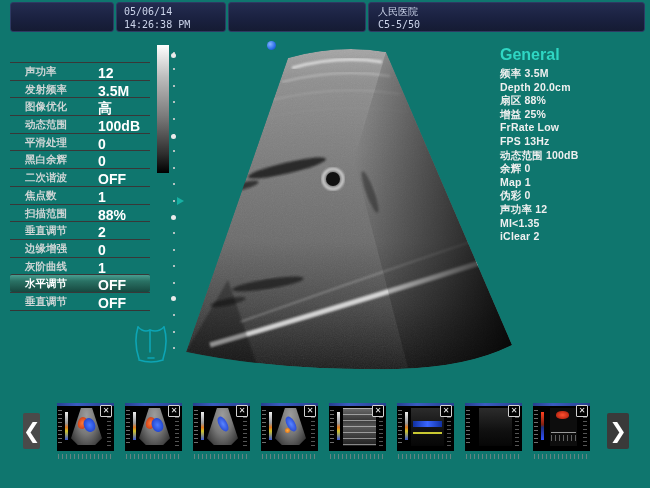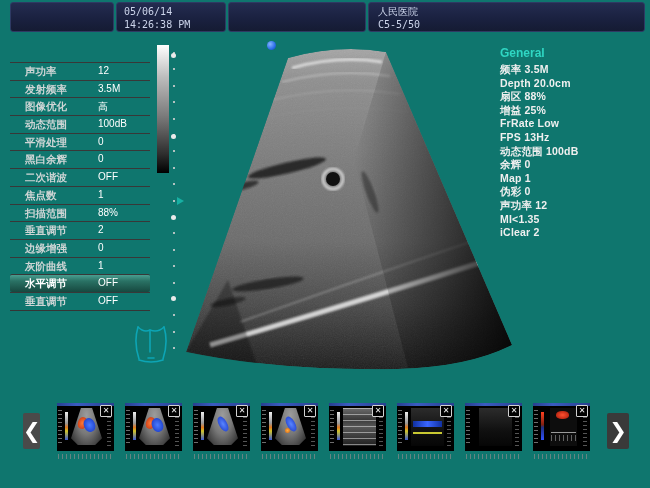--- a/index.html
+++ b/index.html
@@ -13,39 +13,39 @@
   .tb1{left:10px;width:104px;}
   .tb2{left:116px;width:110px;padding:2px 0 0 7px;}
   .tb3{left:228px;width:138px;}
   .tb4{left:368px;width:277px;padding:2px 0 0 9px;}
   .tb .l{display:block;font:10px "DejaVu Sans Mono",monospace;color:#ccd4ea;line-height:13px;white-space:nowrap;}
 
   
   .params{position:absolute;left:10px;top:62px;width:140px;border-bottom:1px solid #353535;}
   .prow{position:relative;height:16.7px;border-top:1px solid #383838;}
   .prow .lbl{position:absolute;left:15px;top:2px;font-weight:bold;font-size:10.5px;color:#ced5d5;white-space:nowrap;}
-  .prow .val{position:absolute;left:88px;top:2px;font-weight:normal;font-size:10px;color:#ffffff;white-space:nowrap;}
+  .prow .val{position:absolute;left:88px;top:2px;font-weight:bold;font-size:14px;color:#ffffff;white-space:nowrap;}
   .prow.hl{background:linear-gradient(180deg,#4a9e90 0%,#2a7265 35%,#16483f 100%);border-radius:2px;}
   .prow.hl .lbl,.prow.hl .val{color:#fff;}
 
   
   .graybar{position:absolute;left:157px;top:45px;width:12px;height:128px;
            background:linear-gradient(180deg,#ffffff 0%,#bdbdbd 25%,#7c7c7c 55%,#2e2e2e 85%,#000 100%);}
   .ruler{position:absolute;left:173px;top:52px;width:2px;height:312px;
          background:repeating-linear-gradient(180deg,#cfcfcf 0,#cfcfcf 2px,transparent 2px,transparent 16.4px);opacity:.85;}
   .bigdot{position:absolute;left:171px;width:5px;height:5px;border-radius:50%;background:#eaeaea;}
   .focus-arrow{position:absolute;left:177px;top:197px;width:0;height:0;
                border-left:7px solid #17b0a3;border-top:4px solid transparent;border-bottom:4px solid transparent;}
   .orient-dot{position:absolute;left:267px;top:41px;width:9px;height:9px;border-radius:50%;
               background:radial-gradient(circle at 35% 35%,#86b4ff,#2a6de8 60%,#15railing46a8 95%);}
   .orient-dot{background:radial-gradient(circle at 35% 35%,#86b4ff,#2a6de8 60%,#1546a8 95%);}
 
   
   .info{position:absolute;left:500px;top:46px;width:148px;}
-  .info .hdr{font-weight:bold;font-size:12px;color:#2fd6c3;margin-bottom:3px;}
+  .info .hdr{font-weight:bold;font-size:16px;color:#2fd6c3;margin-bottom:3px;}
   .info .line{font-weight:bold;font-size:10.5px;color:#efefef;line-height:13.6px;letter-spacing:.2px;white-space:nowrap;}
 
   
   .bodymark{position:absolute;left:133px;top:322px;}
 
   
   .usimg{position:absolute;left:158px;top:40px;}
 
   
   .navbtn{position:absolute;top:413px;border:none;color:#fff;cursor:pointer;border-radius:2px;

